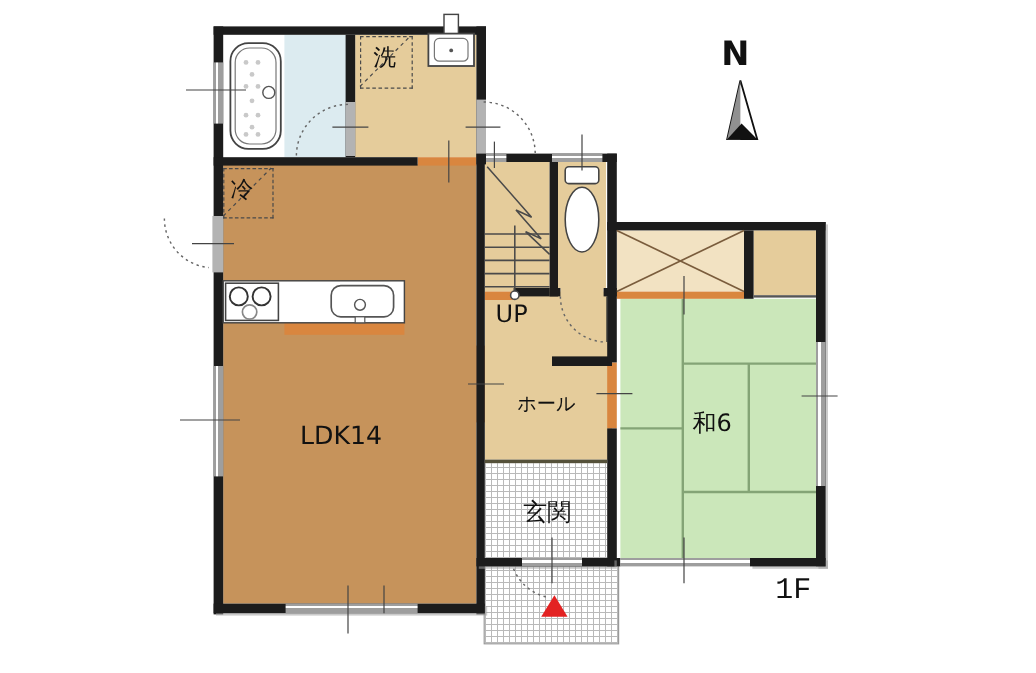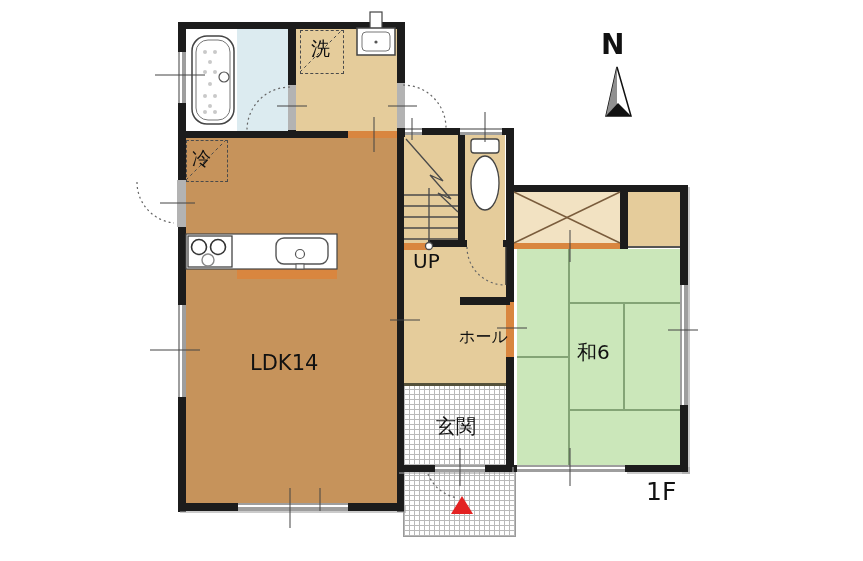--- a/index.html
+++ b/index.html
@@ -203,19 +203,19 @@
       <polygon points="606,116 631,116 618,103" fill="#111"></polygon>
     </g>
 
     <polygon points="462,496 451,514 473,514" fill="var(--c-entrance_marker_red,#e32222)"></polygon>
   </svg>
 
   <div class="lbl" style="left:311px;top:39px;font-size:19px;">洗</div>
   <div class="lbl" style="left:192px;top:149px;font-size:19px;">冷</div>
   <div class="lbl" style="left:250px;top:353px;font-size:21px;">LDK14</div>
   <div class="lbl" style="left:413px;top:251px;font-size:20px;">UP</div>
-  <div class="lbl" style="left:431px;top:329px;font-size:16px;margin-left:28px;">ホール</div>
+  <div class="lbl" style="left:431px;top:329px;font-size:16px;">ホール</div>
   <div class="lbl" style="left:436px;top:416px;font-size:20px;">玄関</div>
   <div class="lbl" style="left:577px;top:342px;font-size:20px;text-align:center;">和6</div>
-  <div class="lbl" style="left:646px;top:479px;font-size:25px;">1F</div>
+  <div class="lbl" style="left:646px;top:479px;font-size:25px;font-family:Liberation Mono, monospace;">1F</div>
   <div class="lbl" style="left:601px;top:31px;font-size:28px;font-weight:bold;">N</div>
 
 </div>
 
 </body></html>

